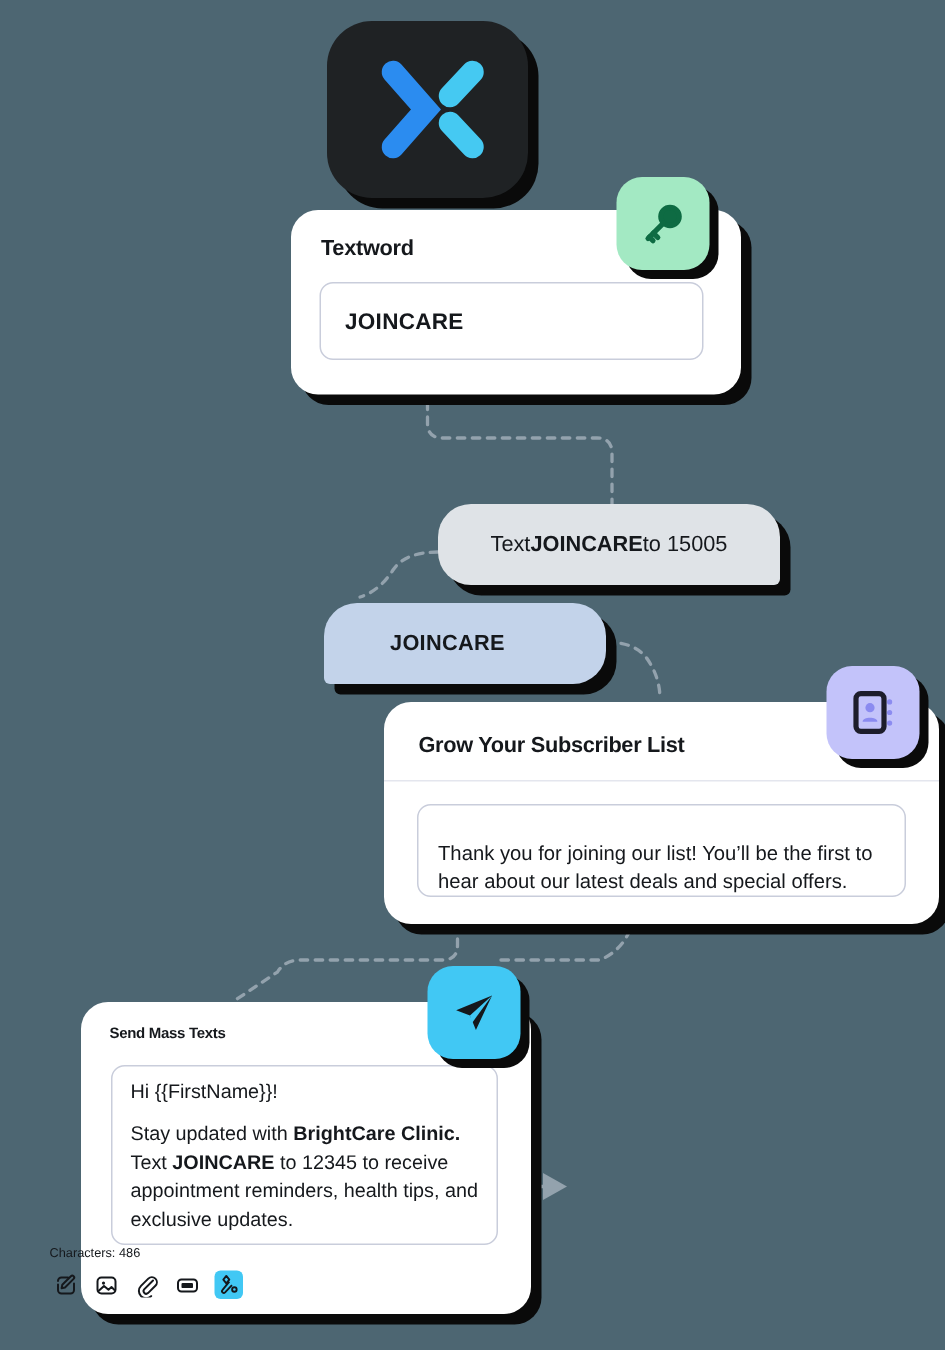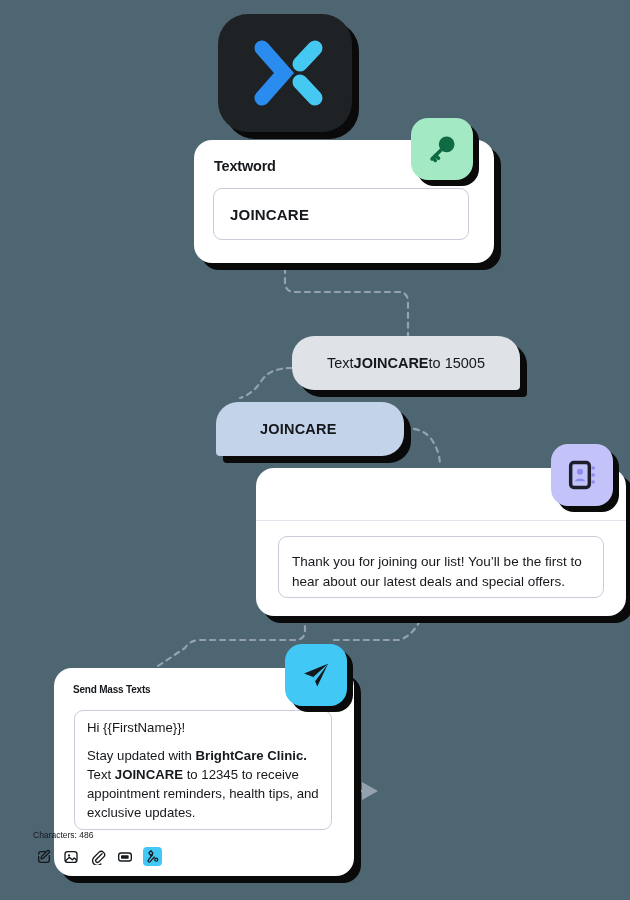--- a/index.html
+++ b/index.html
@@ -91,21 +91,21 @@
 
   
   #card-grow { left: 220px; top: 468px; width: 370px; height: 148px; }
   #card-grow .card-title { position: absolute; left: 23px; top: 21px; }
   #grow-divider {
     position: absolute; left: 0; top: 52px; width: 100%; height: 1px;
     background: #e4e6ee;
   }
   #grow-field {
     left: 22px; top: 68px; width: 326px; height: 62px;
-    align-items: center;
+    align-items: flex-end;
   }
   #grow-text {
     font-size: 13.5px; line-height: 1.42; color: #15181c;
     padding: 9px 12px 0 13px;
   }
 
   
   #card-send { left: 18px; top: 668px; width: 300px; height: 208px; }
   #card-send .card-title { position: absolute; left: 19px; top: 16px; font-size: 10px; }
   #send-field {
@@ -220,20 +220,21 @@
       <rect x="3.5" y="2.6" width="14" height="18.8" rx="2.4" fill="none" stroke="#1d1d2b" stroke-width="2.6"></rect>
       <circle cx="10.5" cy="9.6" r="2.3" fill="#8b8bf0"></circle>
       <path d="M6.8,16.6 C6.8,13.9 14.2,13.9 14.2,16.6 Z" fill="#8b8bf0"></path>
       <rect x="19" y="5.4" width="2.6" height="2.6" rx="1.3" fill="#8b8bf0"></rect>
       <rect x="19" y="10.7" width="2.6" height="2.6" rx="1.3" fill="#8b8bf0"></rect>
       <rect x="19" y="16" width="2.6" height="2.6" rx="1.3" fill="#8b8bf0"></rect>
     </svg>
   </div>
 
   <div class="card" id="card-grow">
+    <div class="card-title">Grow Your Subscriber List</div>
     <div id="grow-divider"></div>
     <div class="field-box" id="grow-field">
       <span id="grow-text">Thank you for joining our list! You’ll be the first to hear about our latest deals and special offers.</span>
     </div>
   </div>
 
   <div class="badge" id="badge-send">
     <svg width="34" height="34" viewBox="0 0 24 24">
       <path d="M20.5,4 L3.6,10.9 L10.1,13.4 L12.9,20.2 Z" fill="#15181c"></path>
       <path d="M20.5,4 L10.1,13.4 L11.0,17.0 Z" fill="#41c8f4"></path>

